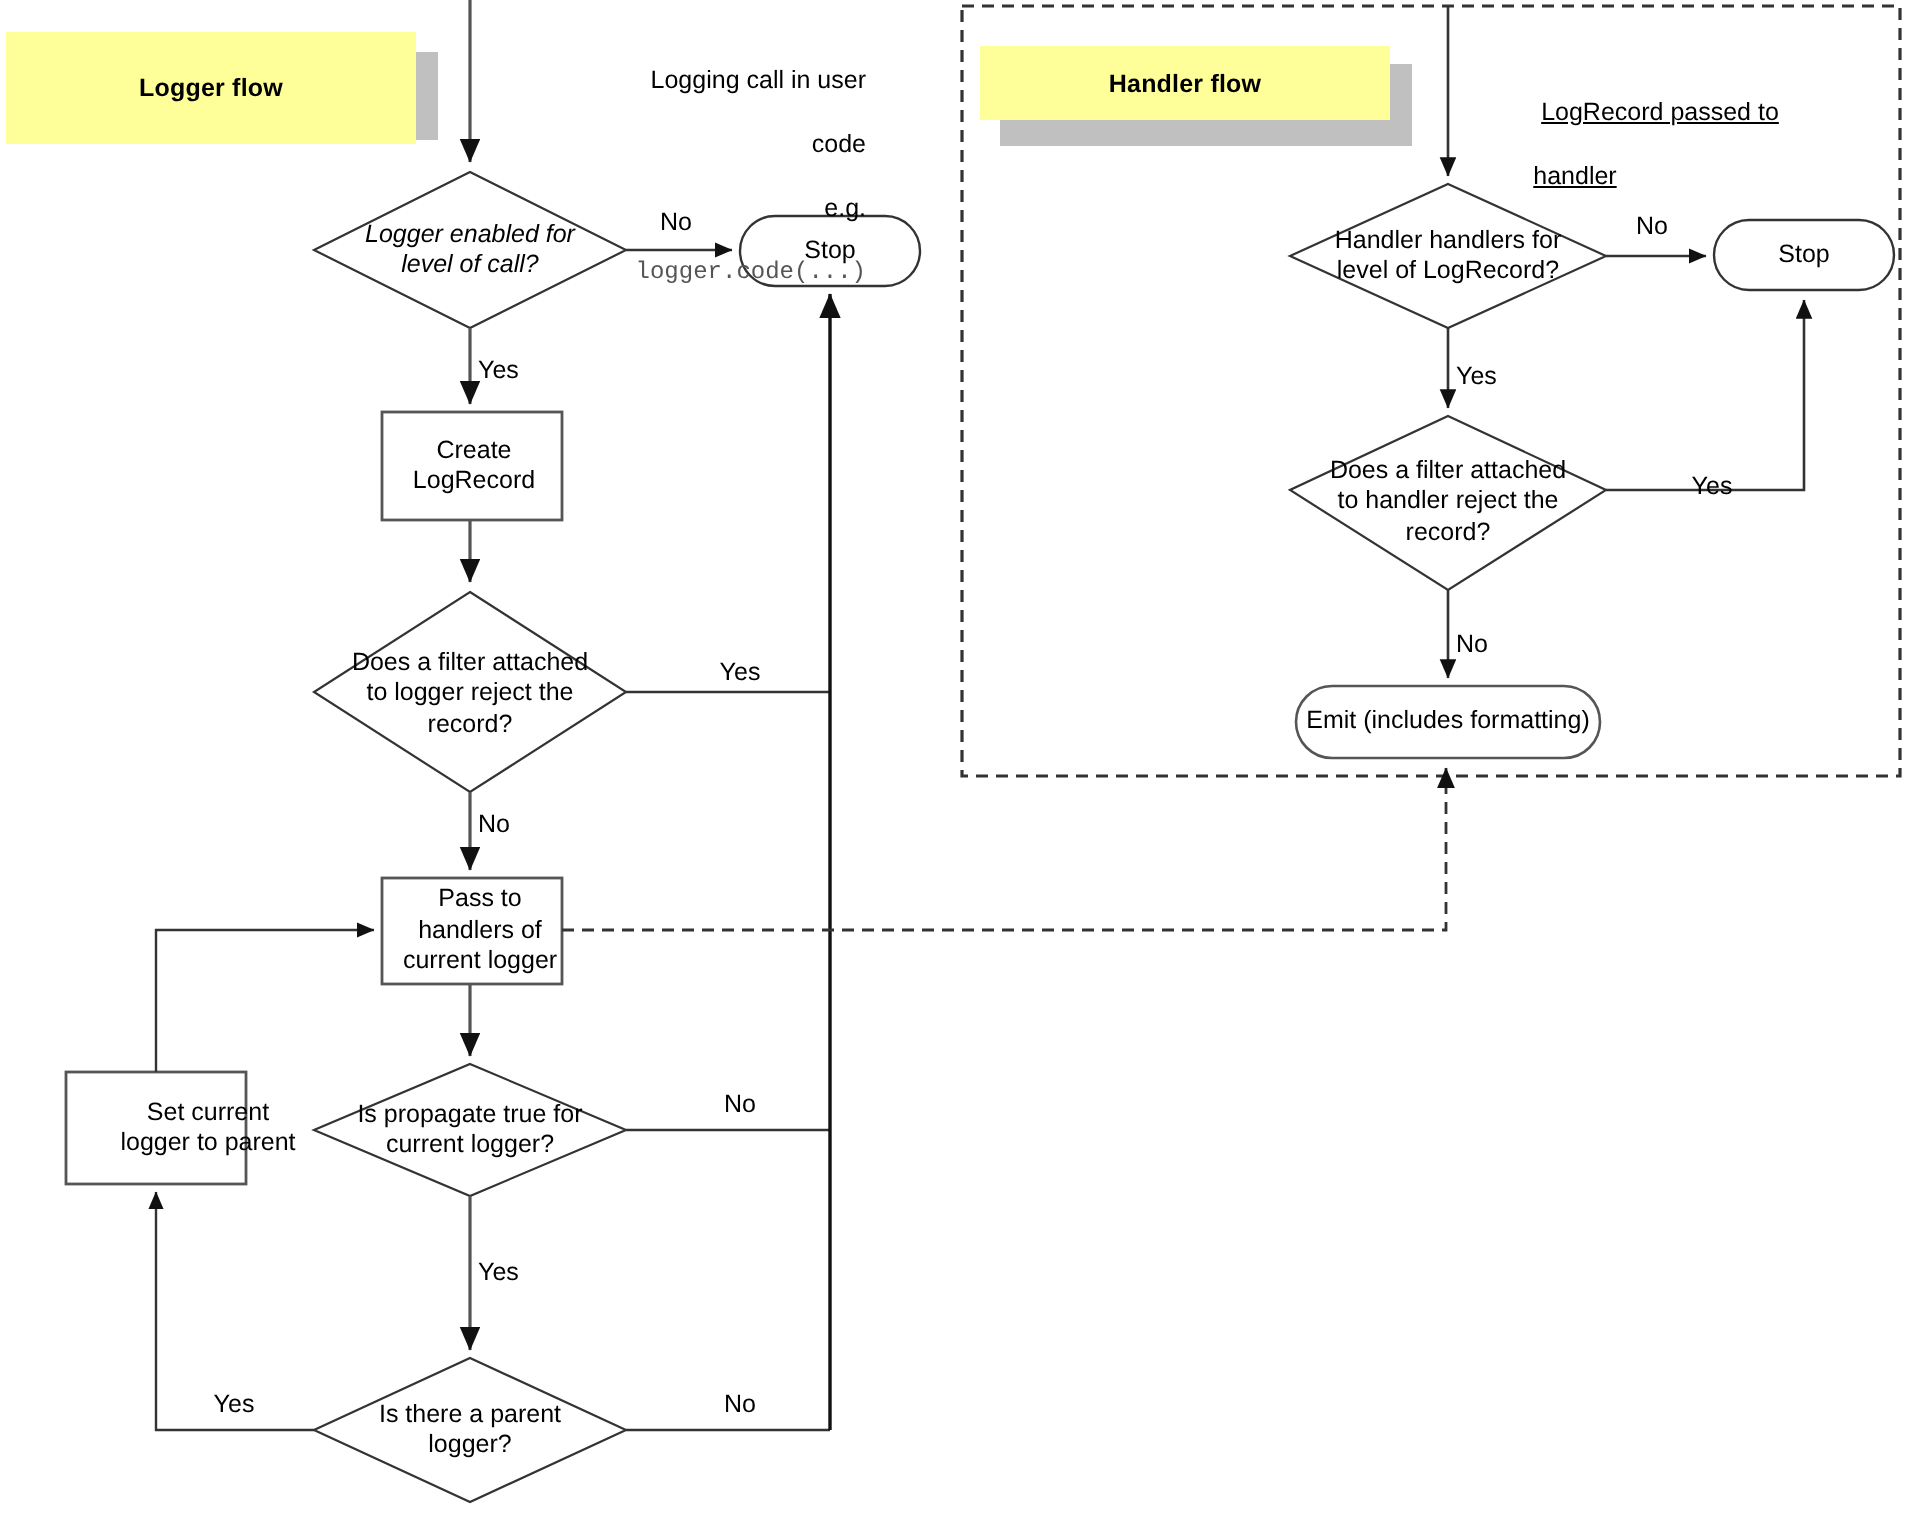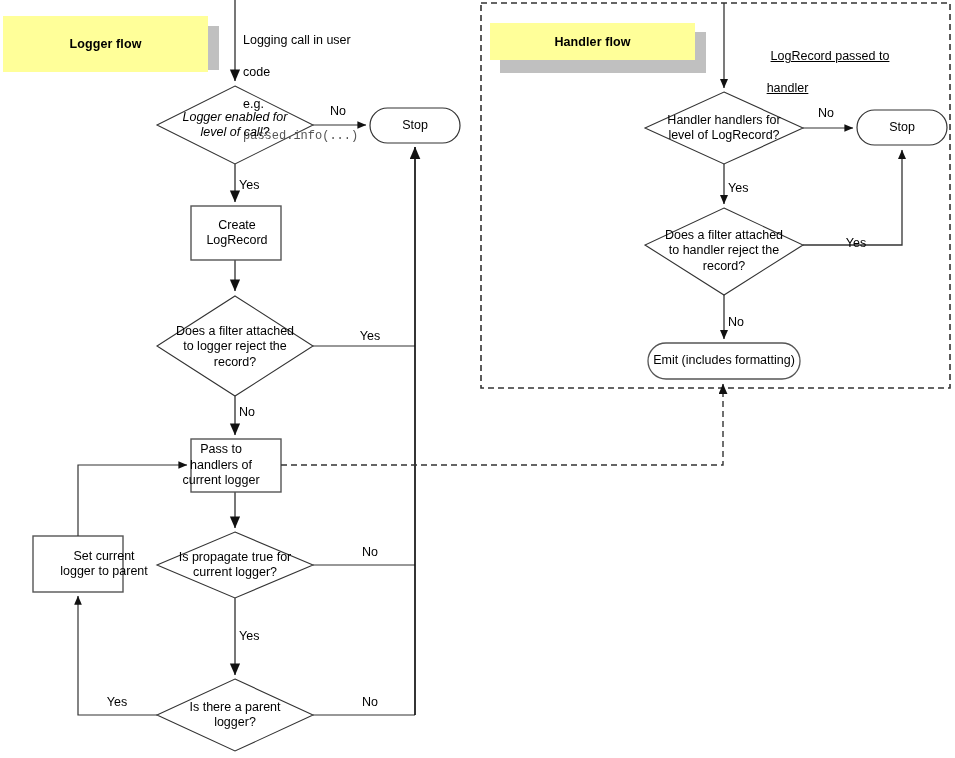--- a/index.html
+++ b/index.html
@@ -60,21 +60,21 @@
     text-align: center;
     white-space: pre-line;
   }
   .mono {
     font-family: "Liberation Mono", monospace;
     font-size: 12px;
     color: #555555;
   }
   .caption {
     position: absolute;
-    text-align: left;
+    text-align: right;
     font-size: 12.5px;
     line-height: 16px;
     color: #000000;
     white-space: pre-line;
   }
 </style>
 </head>
 <body>
 
 <div id="canvas">
@@ -161,41 +161,41 @@
 
   <div class="banner-shadow" style="left:500px; top:32px; width:206px; height:41px;"></div>
   <div class="banner" style="left:490px; top:23px; width:205px; height:37px;">
     <span>Handler flow</span>
   </div>
 
   <div class="caption" style="left:243px; top:16px; width:190px;">
     <div>Logging call in user</div>
     <div>code</div>
     <div>e.g.</div>
-    <div class="mono">passed.info(...)</div>
+    <div class="mono">logger.code(...)</div>
   </div>
 
   <div class="caption" style="left:730px; top:32px; width:200px; text-align:center;text-decoration:underline;">
     <div>LogRecord passed to</div>
     <div style="margin-left:-85px;">handler</div>
   </div>
 
   <div class="node-label" style="left:155px; top:105px; width:160px; height:40px;font-style:italic;">Logger enabled for
 level of call?</div>
 
   <div class="node-label" style="left:370px; top:108px; width:90px; height:35px;">Stop</div>
 
   <div class="node-label" style="left:191px; top:206px; width:92px; height:54px;">Create
 LogRecord</div>
 
   <div class="node-label" style="left:150px; top:323px; width:170px; height:48px;">Does a filter attached
 to logger reject the
 record?</div>
 
-  <div class="node-label" style="left:176px; top:439px; width:90px; height:53px;">Pass to
+  <div class="node-label" style="left:195px; top:439px; width:90px; height:53px;">Pass to
 handlers of
 current logger</div>
 
   <div class="node-label" style="left:152px; top:545px; width:166px; height:40px;">Is propagate true for
 current logger?</div>
 
   <div class="node-label" style="left:158px; top:695px; width:154px; height:40px;">Is there a parent
 logger?</div>
 
   <div class="node-label" style="left:31px; top:536px; width:94px; height:56px;margin-left:26px;">Set current

